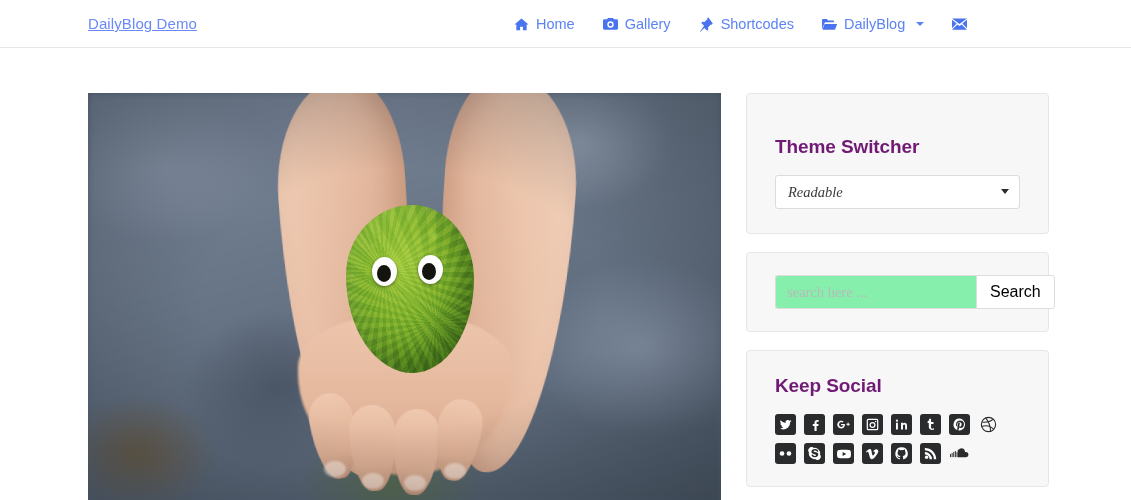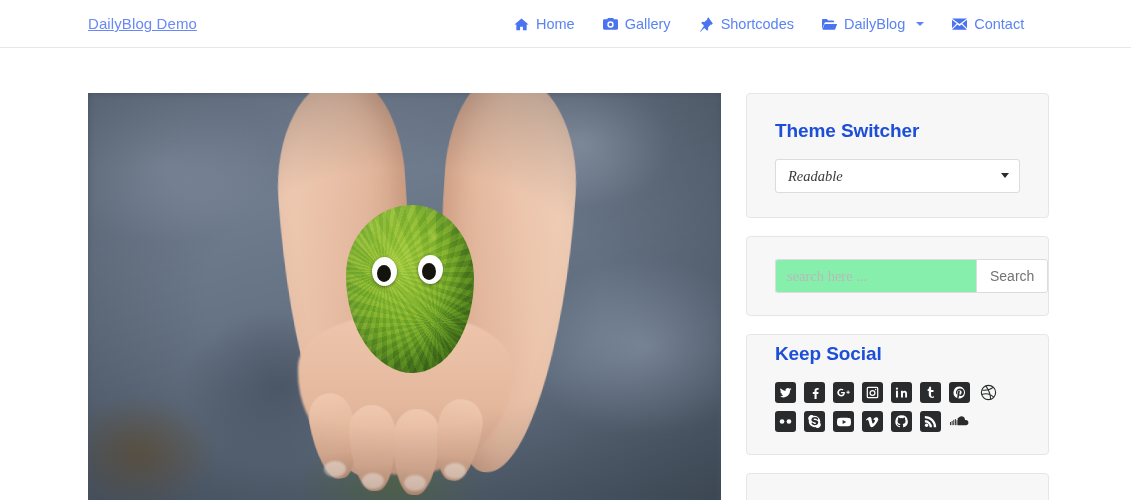--- a/index.html
+++ b/index.html
@@ -208,25 +208,25 @@
     width: 303px;
   }
   .panel {
     background: #f7f7f7;
     border: 1px solid #e6e6e6;
     border-radius: 4px;
     margin-bottom: 18px;
     padding: 26px 28px 24px 28px;
   }
   .panel-title {
-    margin: 0 0 17px 0;
+    margin: 16px 0 17px 0;
     font-size: 19px;
     line-height: 22px;
     font-weight: bold;
-    color: #1d4ed8;
+    color: #701a75;
     letter-spacing: -.1px;
   }
 
   
   .select-wrap { position: relative; font-style: italic; }
   .theme-select {
     width: 100%;
     height: 34px;
     background: #ffffff;
     border: 1px solid #dcdcdc;
@@ -267,22 +267,22 @@
   }
   .search-input::placeholder { color: #b9b9b9; }
   .search-btn {
     flex: 0 0 auto;
     height: 34px;
     padding: 0 13px;
     background: #ffffff;
     border: 1px solid #dcdcdc;
     border-radius: 0 3px 3px 0;
     font-family: "Liberation Sans", sans-serif;
-    font-size: 14px;
-    color: #737373;
+    font-size: 16px;
+    color: #000000;
     cursor: pointer;
     line-height: 32px;
   }
 
   
   .panel.social-panel { padding: 8px 28px 22px 28px; }
   .social-rows { margin-top: 14px; }
   .social-row {
     display: flex;
     gap: 8px;
@@ -356,21 +356,20 @@
       <span>DailyBlog</span>
       <span class="caret"></span>
     </a>
 
     <a class="navitem" href="#">
       <span class="ico">
         <svg width="15" height="12" viewBox="0 0 16 12" fill="currentColor">
           <path d="M0 0h16L8 6 0 0zm0 1.5 5 3.9L0 10.4V1.5zm16 0v8.9l-5-5 5-3.9zM0 12l5.8-5.6L8 8l2.2-1.6L16 12H0z"></path>
         </svg>
       </span>
-      <span>Contact</span>
     </a>
 
   </nav>
 </div>
 
 <div class="page">
 
   <div class="main-col">
     <div class="photo">
       <div class="bg"></div>

